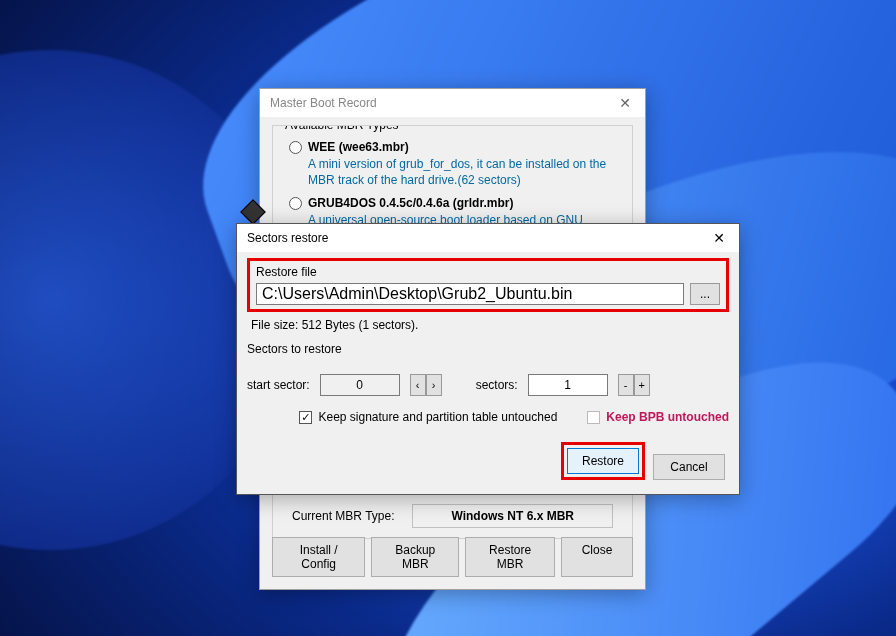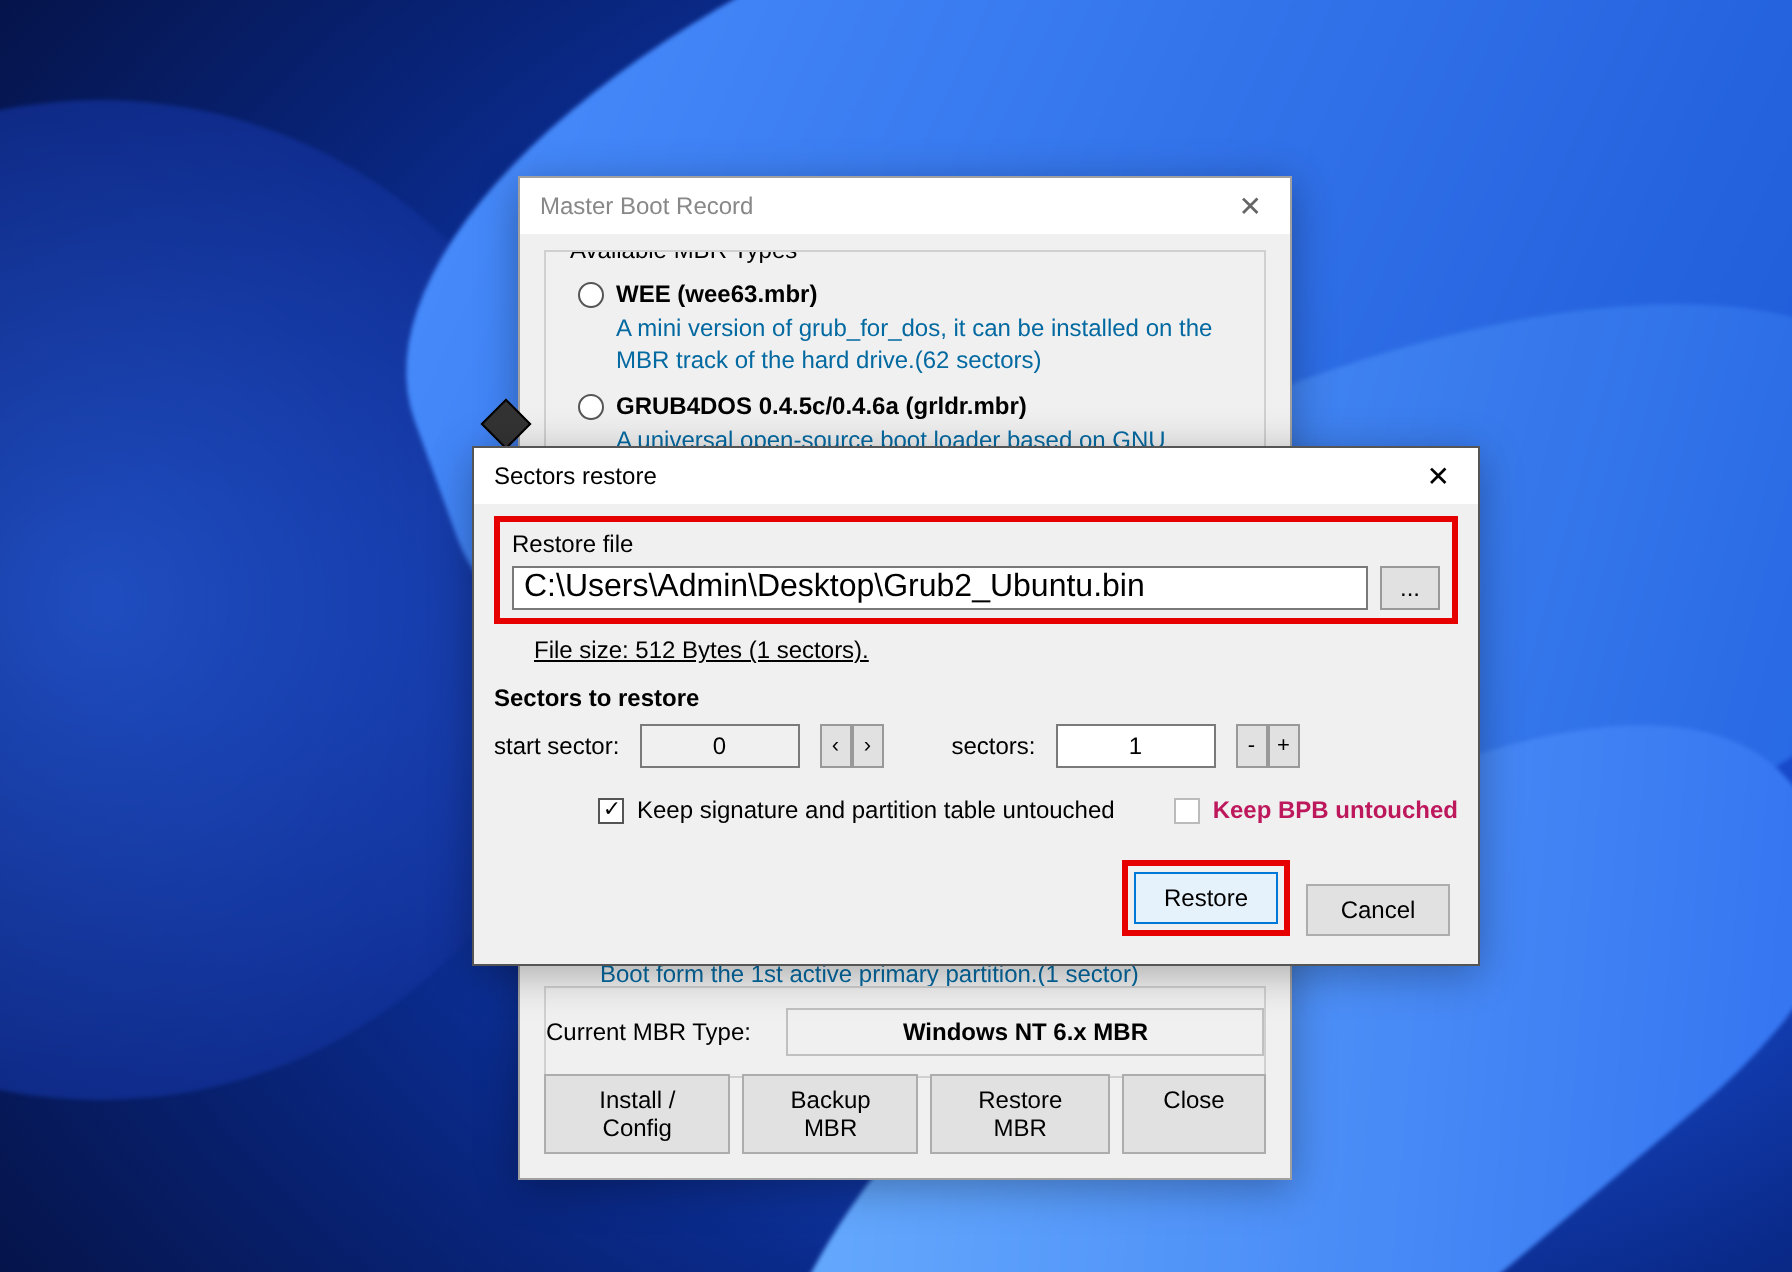--- a/index.html
+++ b/index.html
@@ -78,21 +78,21 @@
       font-size: 12px;
       cursor: pointer;
       min-width: 72px;
       text-align: center;
     }
     .btn-row { display:flex; gap:6px; justify-content:center; padding: 8px 12px 12px; }
     .current-row {
       display:flex; align-items:center; gap:18px;
       border: 1px solid #d0d0d0;
       margin: 6px 12px;
-      padding: 10px 0;
+      padding: 10px 19px;
     }
     .current-value {
       flex:1;
       border:1px solid #c0c0c0;
       padding:4px 8px;
       text-align:center;
       font-weight:bold;
       background:#f0f0f0;
     }
     
@@ -108,25 +108,25 @@
       padding: 4px 6px;
       margin: 6px 10px;
     }
     .label { display:block; margin-bottom:4px; }
     .path-row { display:flex; gap:6px; align-items:center; }
     .path-input {
       flex:1; border:1px solid #7a7a7a; background:#fff; padding:3px 5px; font-size:16px;
       height: 22px;
     }
     .browse-btn { width:30px; height:22px; border:1px solid #999; background:#e1e1e1; cursor:pointer; display:flex; align-items:center; justify-content:center; }
-    .info-line { margin: 4px 30px 10px; text-decoration: underline; }
+    .info-line { margin: 4px 14px 10px; }
     .sectors-group {
       margin: 6px 10px 10px;
     }
-    .sectors-title { margin-bottom: 6px; font-weight: bold; }
+    .sectors-title { margin-bottom: 18px; }
     .sectors-row { display:flex; align-items:center; gap:10px; margin-bottom:10px;}
     .num-input {
       width: 80px; height:22px; border:1px solid #7a7a7a; background:#fff; text-align:center; font-size:12px;
     }
     .num-input.ro { background:#f0f0f0; }
     .spin-pair { display:flex; }
     .spin-btn { width:16px; height:22px; border:1px solid #999; background:#e1e1e1; font-size:11px; display:flex;align-items:center;justify-content:center; cursor:pointer;}
     .chk-row { display:flex; align-items:center; gap:6px; margin-top:4px;}
     .chk {
       width:13px; height:13px; border:1px solid #555; background:#fff; display:flex; align-items:center; justify-content:center;

